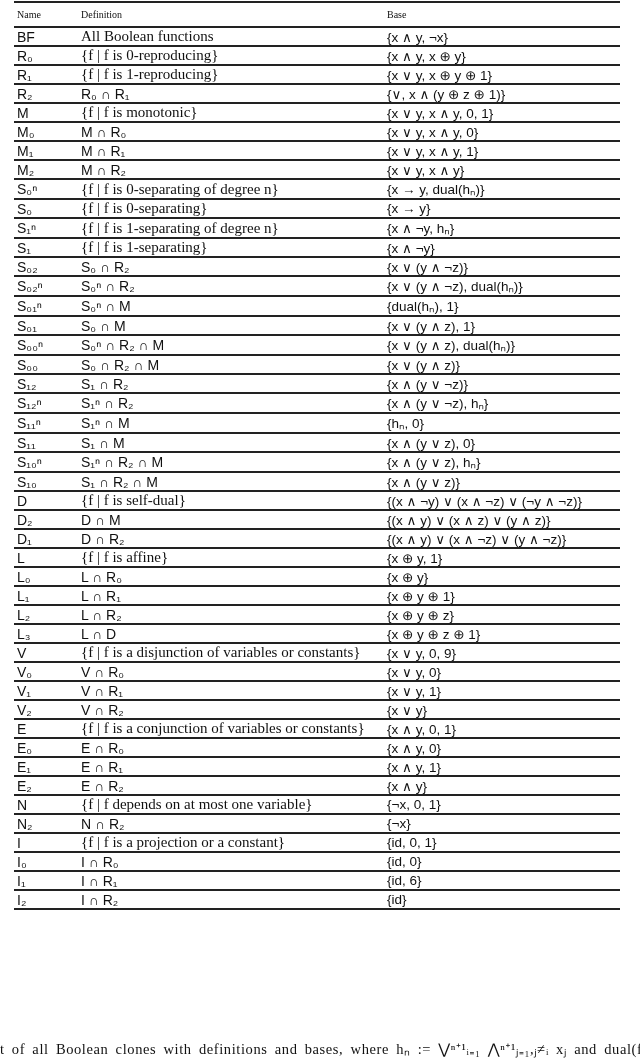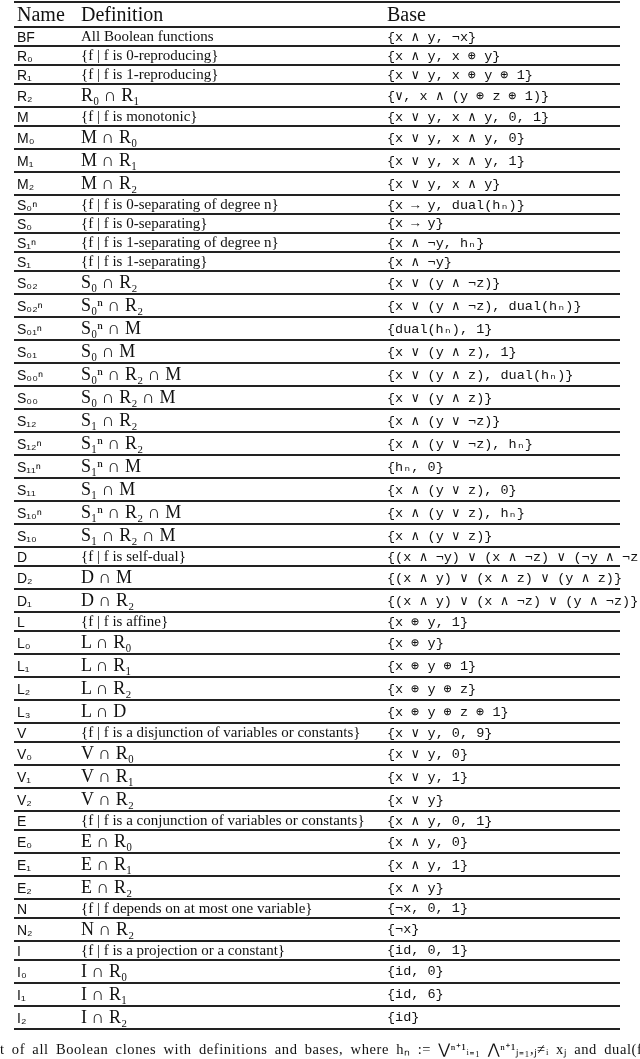--- a/index.html
+++ b/index.html
@@ -3,27 +3,27 @@
 <meta charset="utf-8">
 <style>
   html, body { margin: 0; padding: 0; background: #ffffff; }
   body { width: 640px; height: 1059px; overflow: hidden; position: relative; font-family: "Liberation Serif", serif; color: #111; }
   .tbl { position: absolute; left: 14px; top: 1px; width: 606px; border-collapse: collapse; table-layout: fixed; }
   .tbl col.c1 { width: 64px; }
   .tbl col.c2 { width: 306px; }
   .tbl col.c3 { width: 236px; }
   .tbl th, .tbl td { padding: 0 0 0 3px; text-align: left; vertical-align: middle; white-space: nowrap; overflow: visible; }
   .tbl thead tr { height: 25px; border-top: 2px solid #222; border-bottom: 2px solid #222; }
-  .tbl thead th { font-weight: normal; font-size: 20px; font-family: "Liberation Serif", serif; }
+  .tbl thead th { font-weight: normal; font-size: 10px; font-family: "Liberation Serif", serif; }
   .tbl tbody tr { height: 19px; border-bottom: 2px solid #222; }
   .tbl tbody tr:last-child { border-bottom: 2px solid #222; }
   .name { font-family: "Liberation Sans", sans-serif; font-size: 14px; }
   .def { font-size: 15px; }
-  .def.sans { font-family: Liberation Serif, serif; font-size: 18px; }
-  .base { font-size: 14.5px; font-family: Liberation Mono, monospace; font-size: 13.5px; }
+  .def.sans { font-family: Liberation Sans, sans-serif; font-size: 14px; }
+  .base { font-size: 14.5px; font-family: Liberation Sans, sans-serif; font-size: 13.5px; }
   .caption { position: absolute; left: 0; top: 1038px; width: 640px; font-size: 14.5px; white-space: nowrap; overflow: hidden; letter-spacing: 0.6px; word-spacing: 3px; }
 </style>
 </head>
 <body>
 
 <table class="tbl">
   <colgroup>
       <col class="c1">
       <col class="c2">
       <col class="c3">

